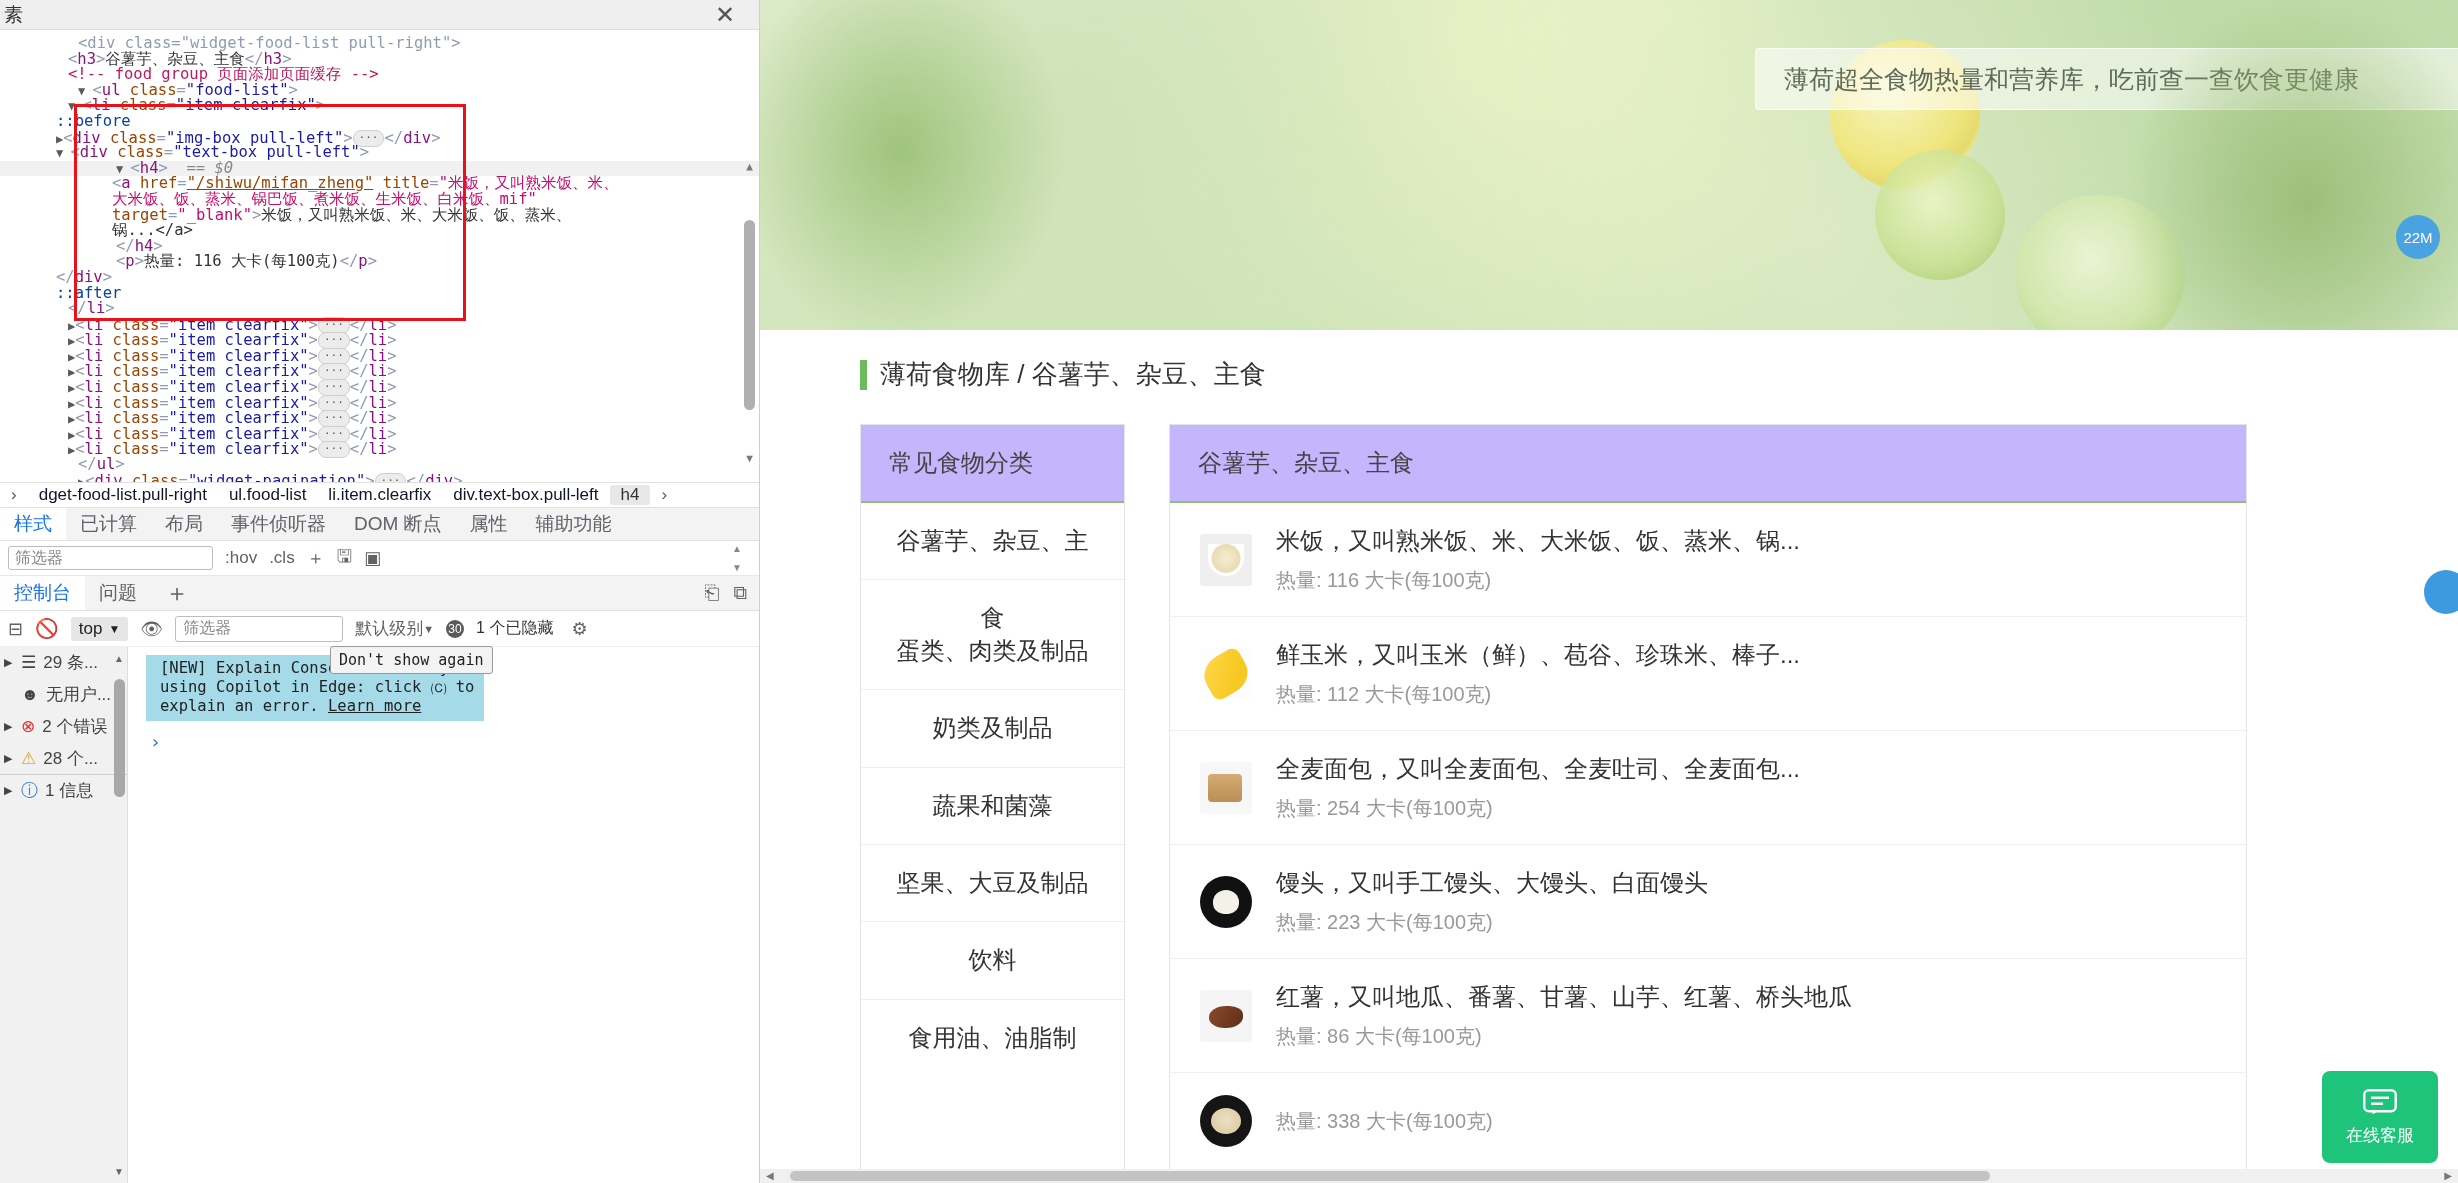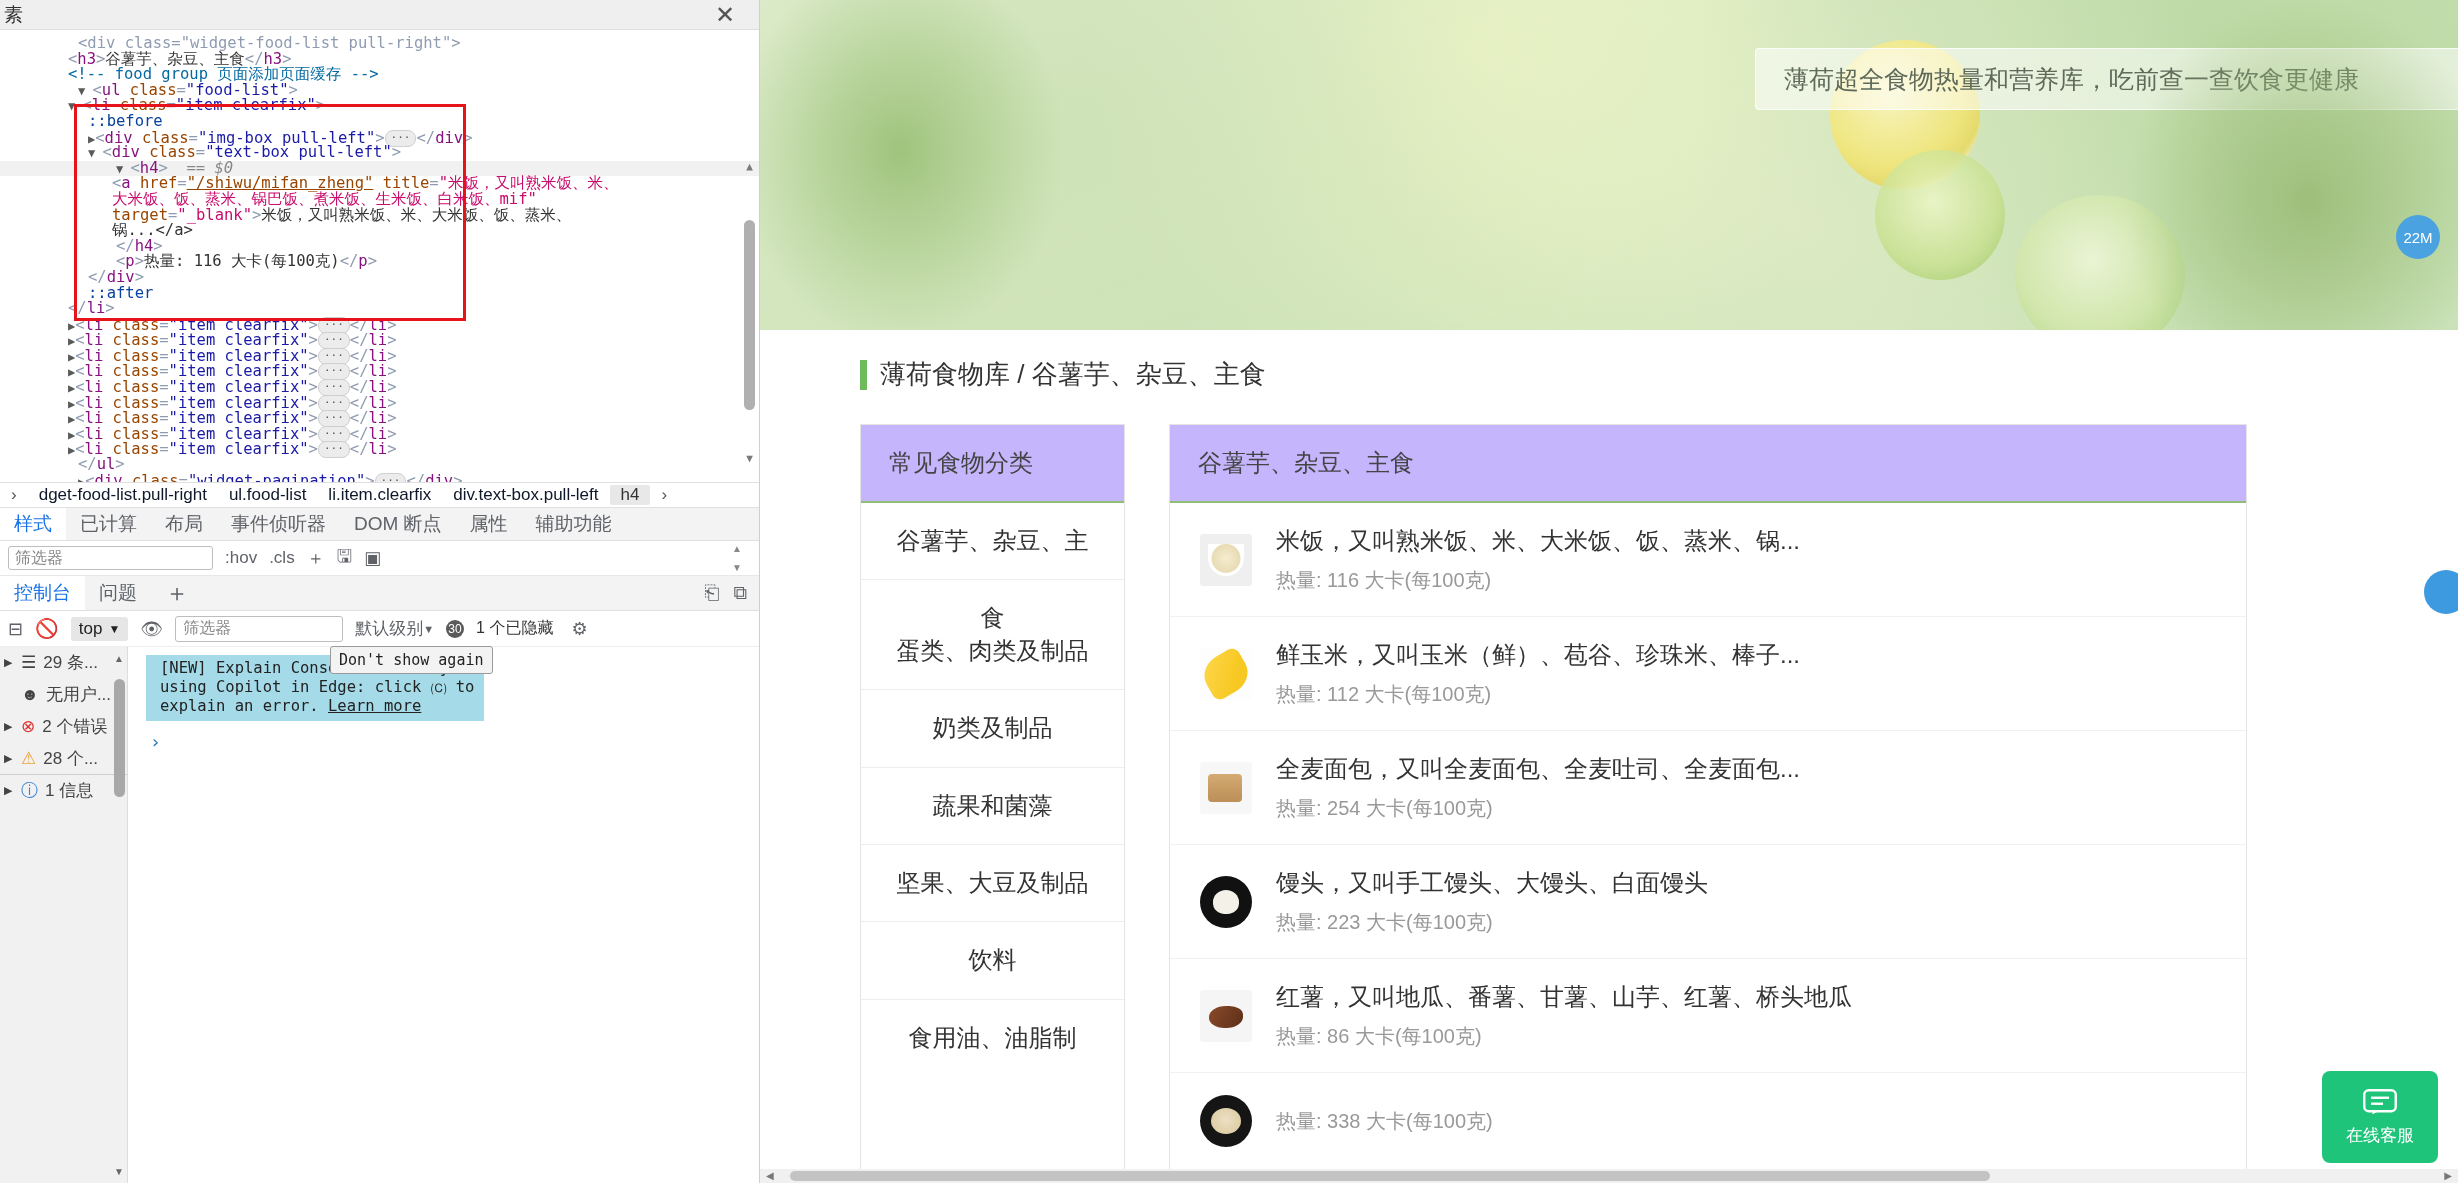--- a/index.html
+++ b/index.html
@@ -157,31 +157,31 @@
   .dom-tree {
     position: relative; flex: 0 0 452px; overflow: hidden;
     font-family: "DejaVu Sans Mono", "Liberation Mono", monospace;
     font-size: 15.5px; line-height: 15.6px; padding: 6px 0 0 0;
     background:#fff;
   }
   .dl { white-space: pre; padding-left: 0; height: 15.6px; }
   .dl.sel { background: #f1f1f1; }
   .ind1 { padding-left: 78px; }
   .ind2 { padding-left: 68px; }
-  .ind3 { padding-left: 88px; }
+  .ind3 { padding-left: 56px; }
   .ind4 { padding-left: 116px; }
   .ind5 { padding-left: 112px; }
 
   .tag { color: #881280; }
   .ang { color: #8f9bb0; }
   .attr { color: #994500; }
   .val { color: #1a1aa6; }
   .valp { color: #c80c6b; }
   .txt { color: #333; }
-  .cmt { color: #0369a1; }
+  .cmt { color: #be185d; }
   .pseudo { color: #0842a0; }
   .sel0 { color: #888; font-style: italic; }
   .lnk { color: #994500; text-decoration: underline; }
   .tri { color: #5a5a5a; font-size: 12px; }
   .ellip {
     display: inline-block; background:#ececec; border:1px solid #cfcfcf;
     border-radius: 8px; font-size: 11px; line-height: 11px; padding: 1px 5px 3px;
     color:#555; vertical-align: middle;
   }
   .redbox {

